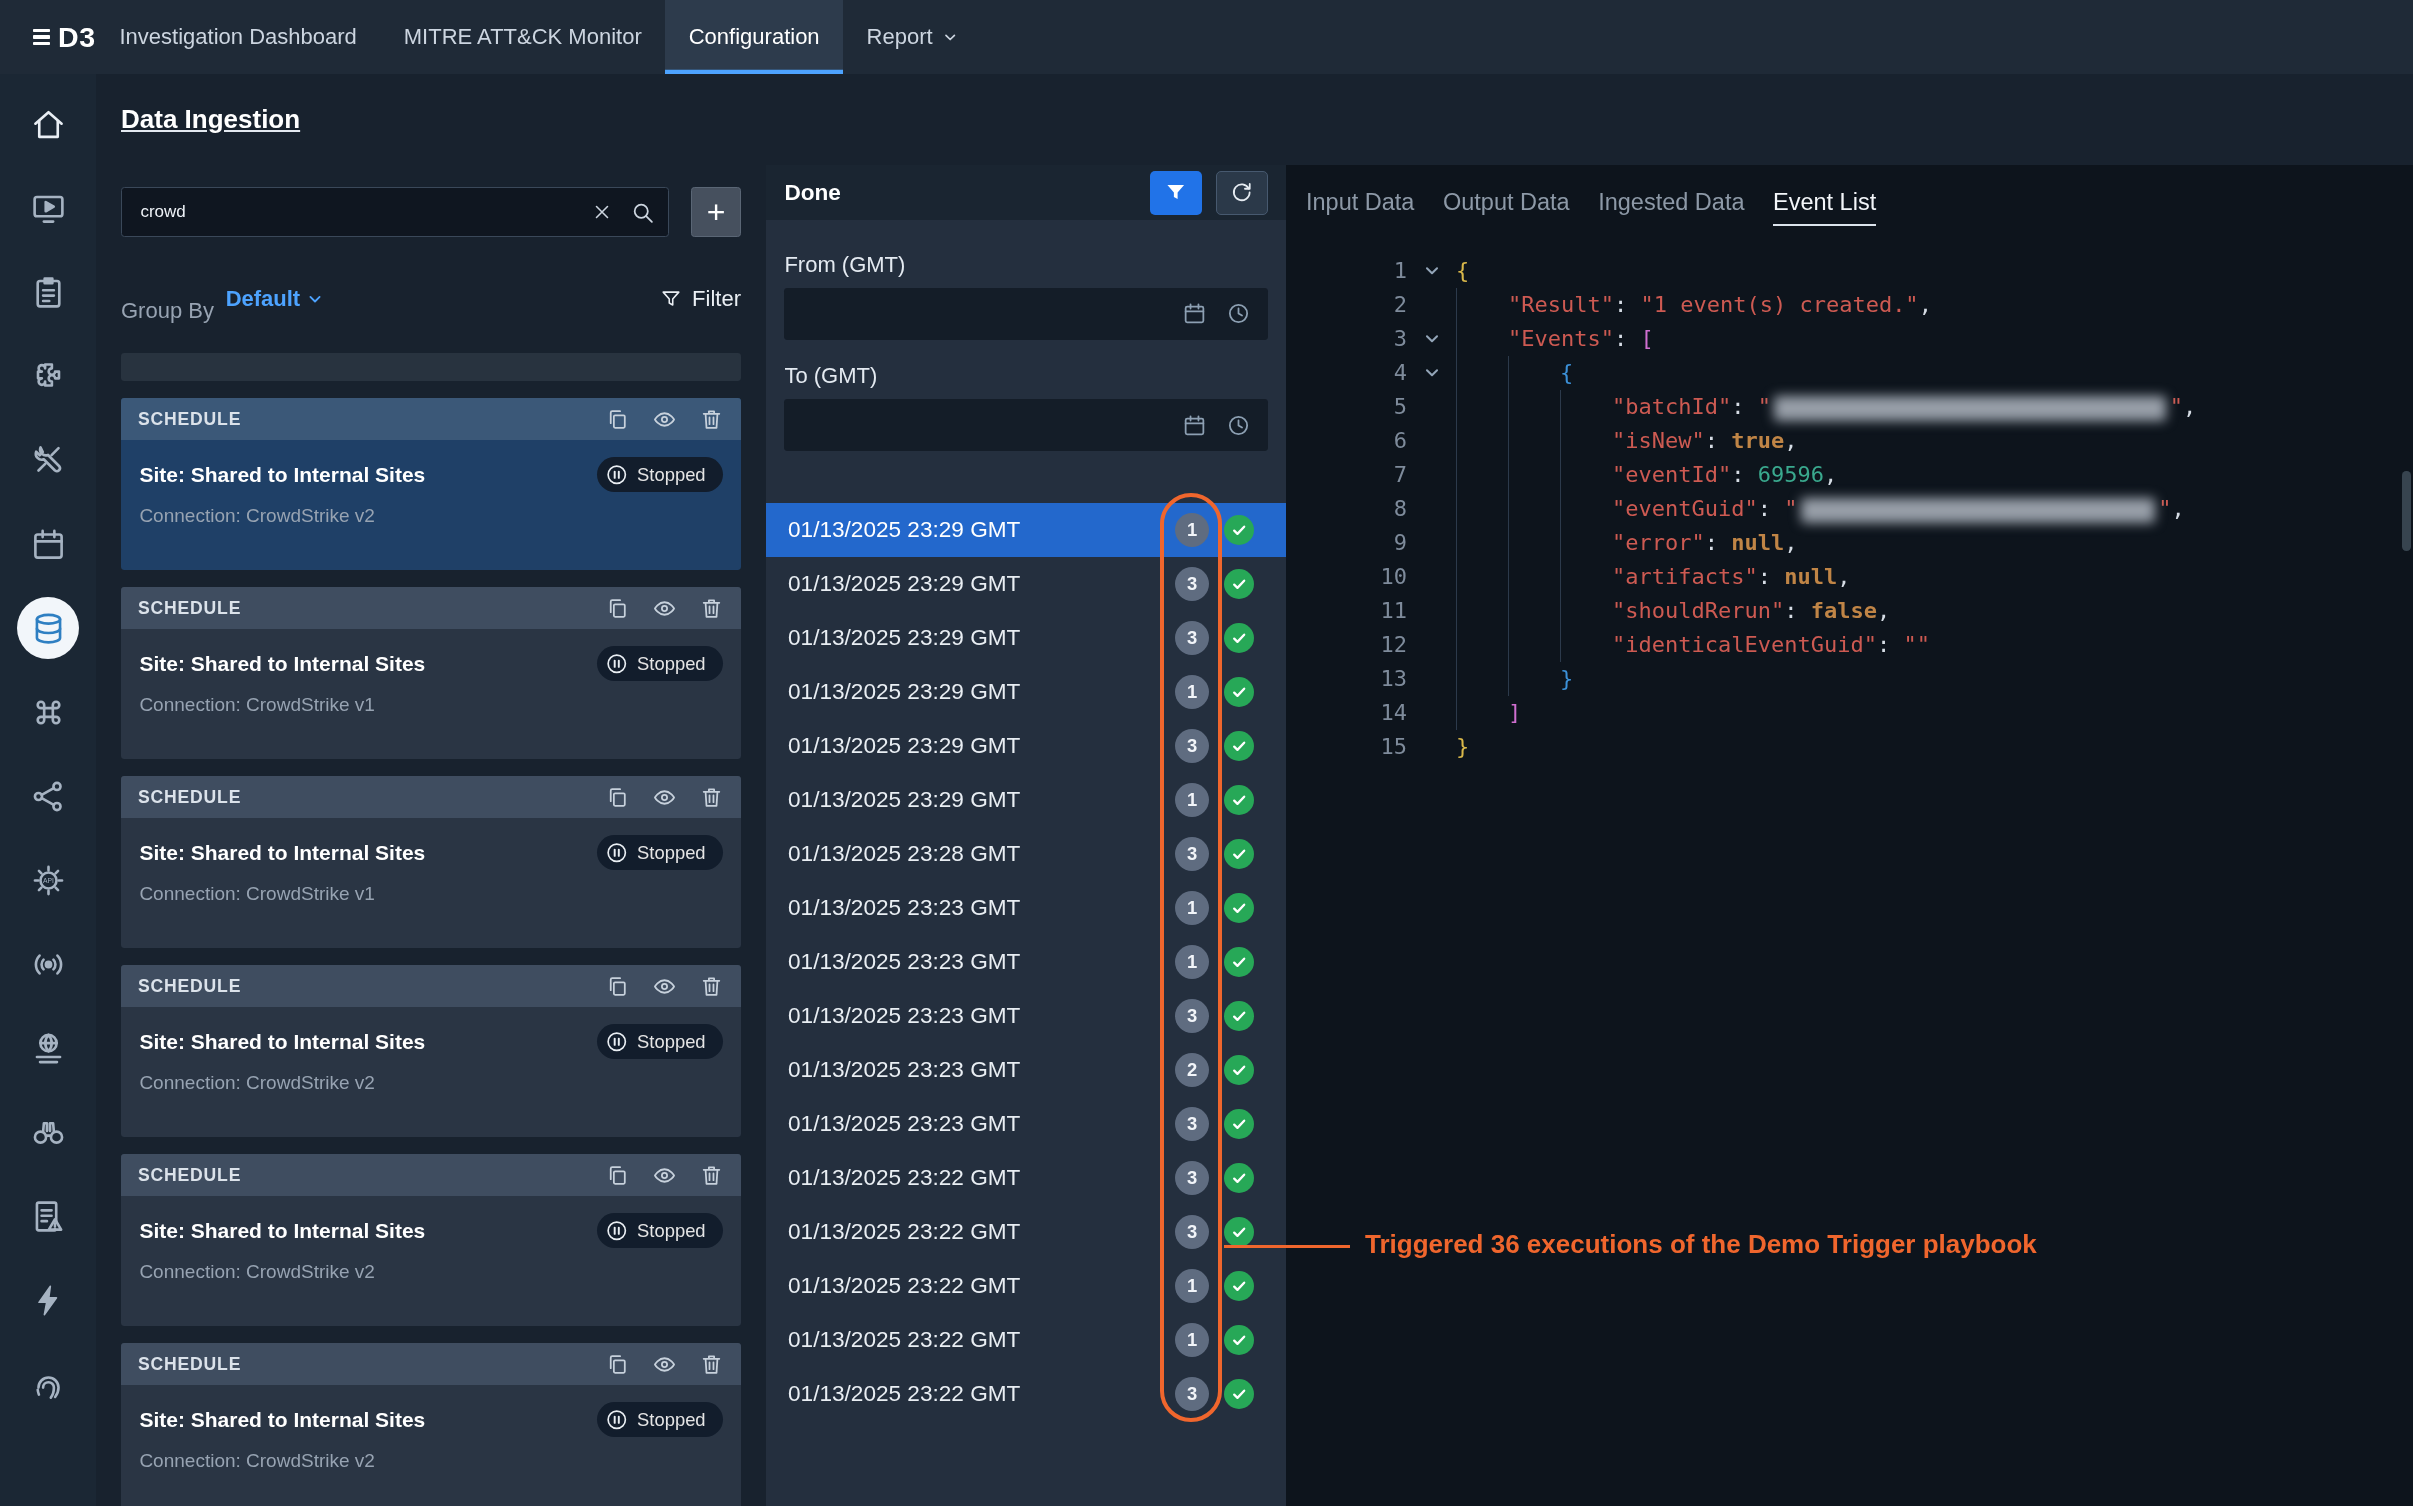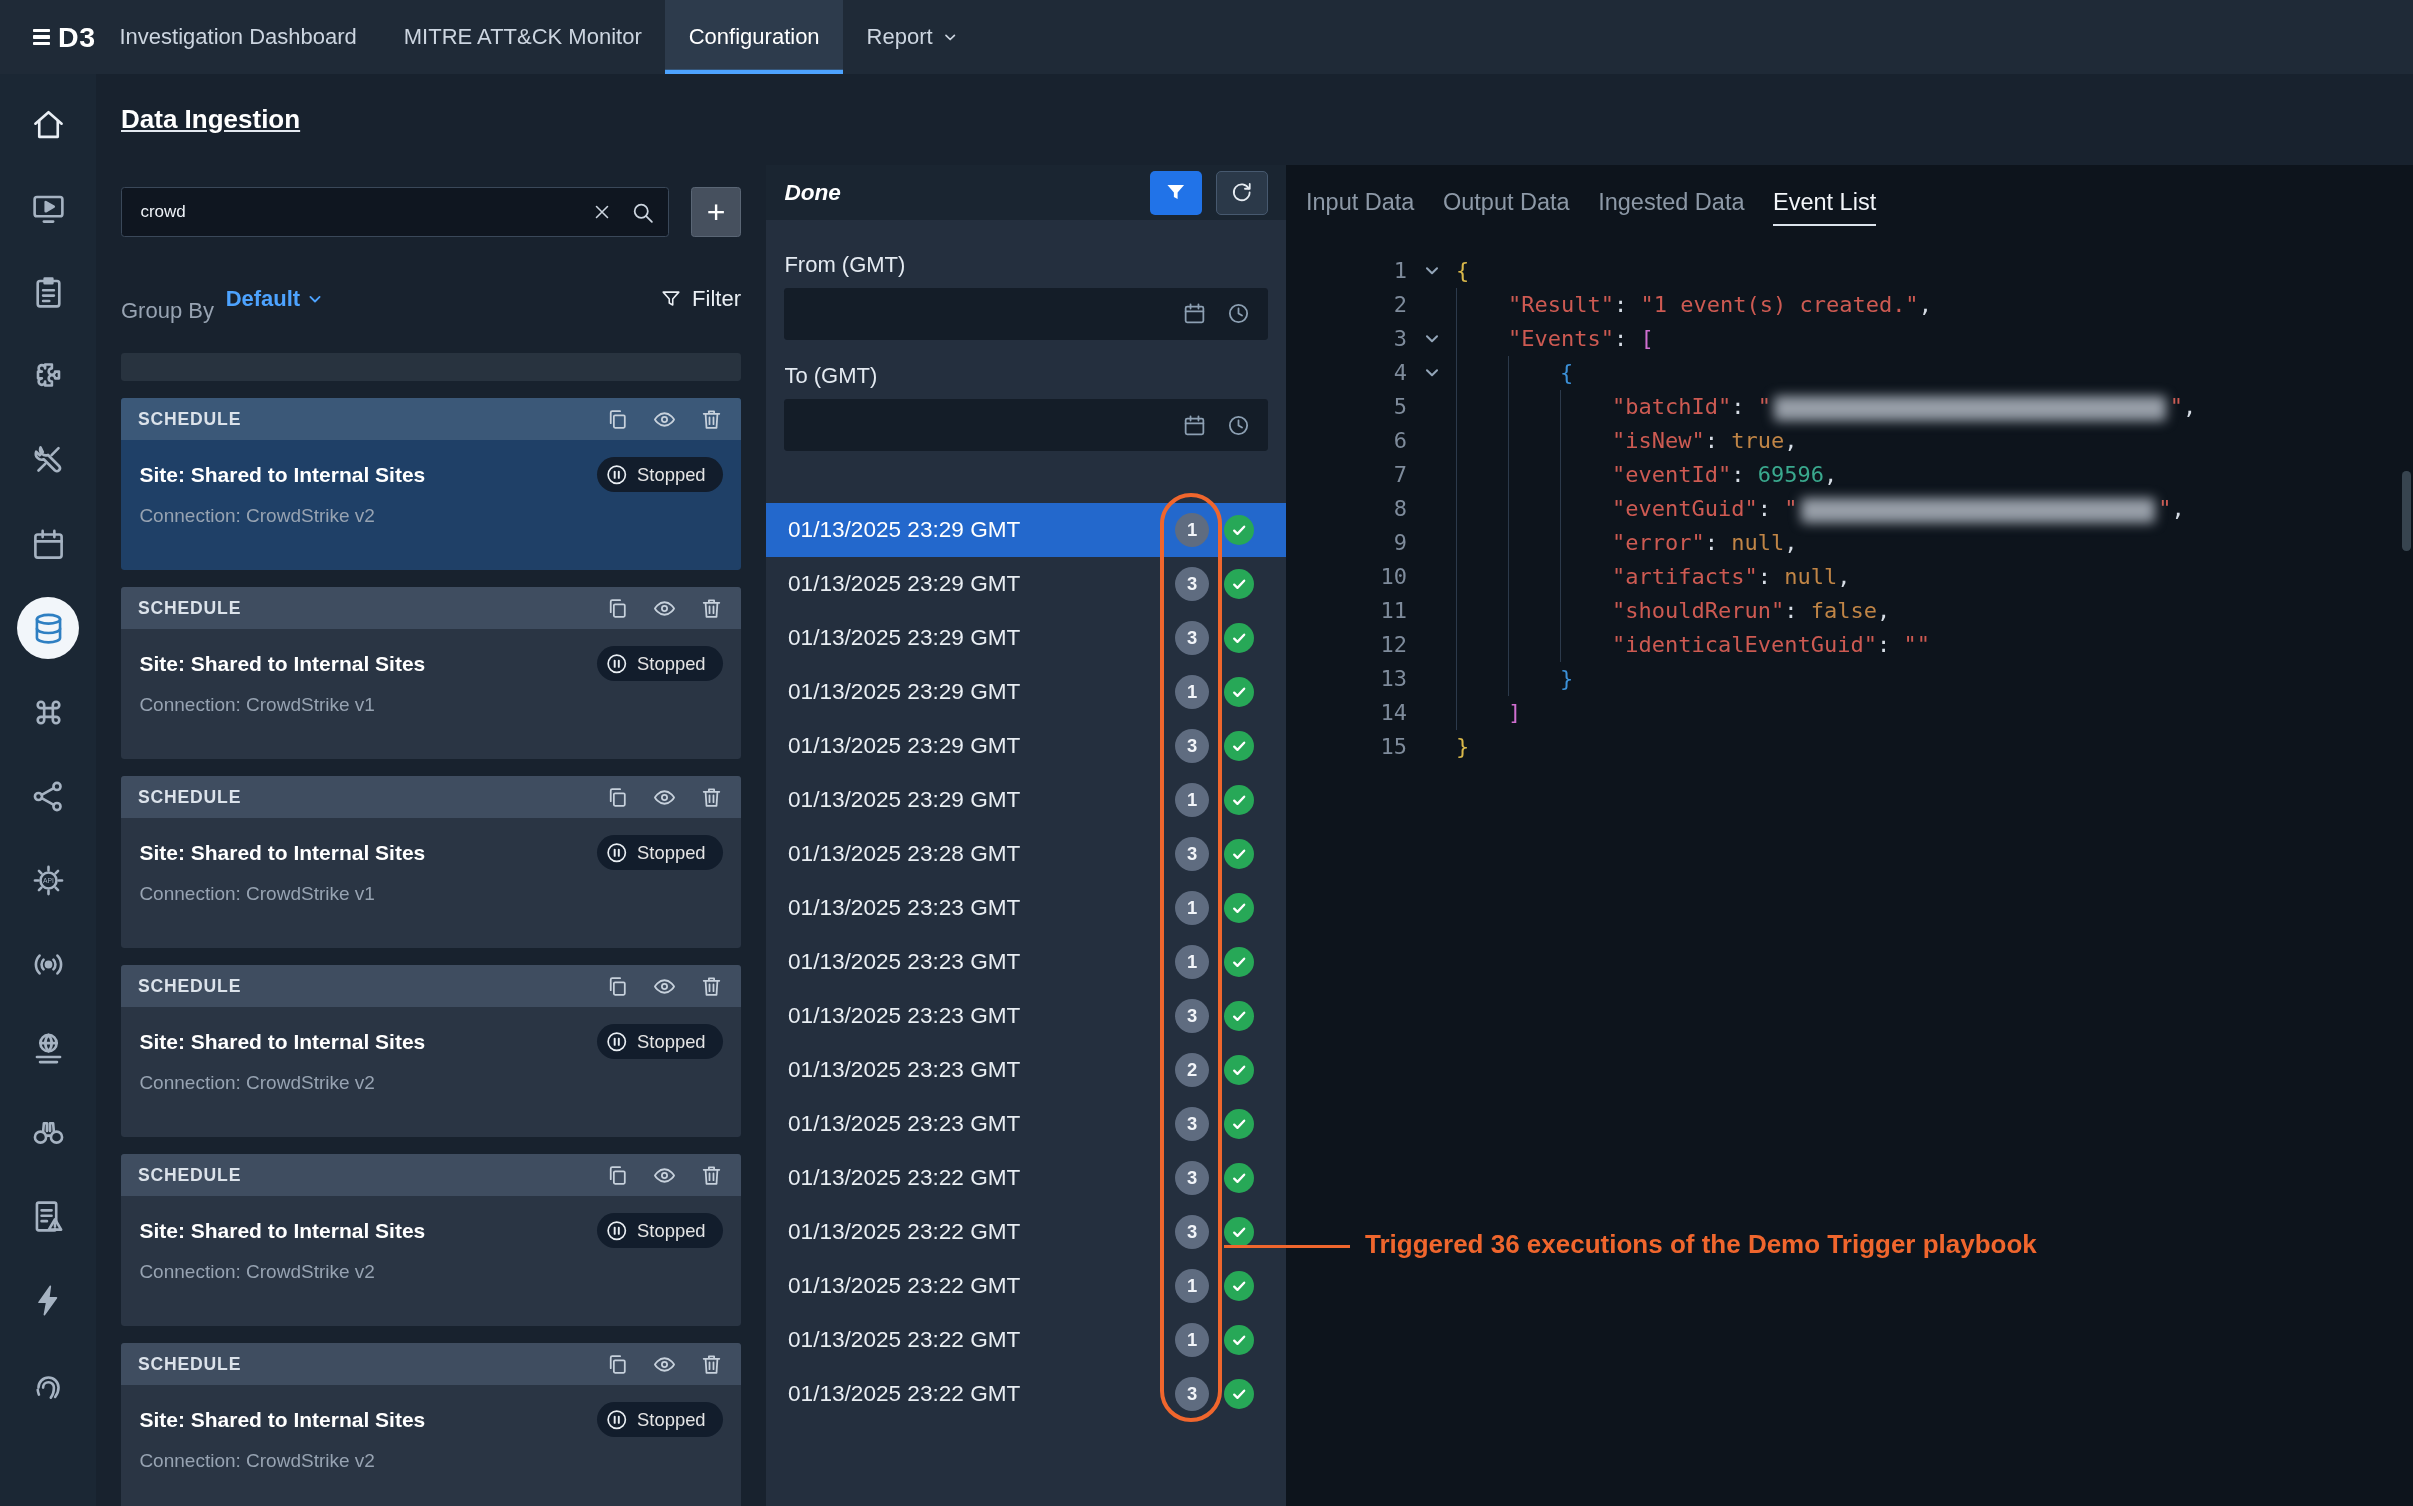--- a/index.html
+++ b/index.html
@@ -62,21 +62,21 @@
   .ct-row { display:flex; align-items:center; }
   .card-title { font-size:21px; font-weight:bold; color:#fff; }
   .status-pill { margin-left:auto; height:35px; background:#121d2c; border-radius:17.6px;
     display:flex; align-items:center; gap:8.4px; padding:0 17px 0 8.4px; font-size:18.4px; color:#e5e5e5; }
   .status-pill .icn { width:23.5px; height:23.5px; color:#e9eef3; }
   .card-conn { margin-top:13.4px; font-size:19px; color:#97a3b2; }
 
   
   .status-panel { width:520px; background:#242f3e; display:flex; flex-direction:column; }
   .done-bar { height:55px; background:#1a2531; display:flex; align-items:center; padding:0 18.4px; }
-  .done-title { font-size:22.6px; font-weight:bold; color:#fff;font-style:italic; }
+  .done-title { font-size:22.6px; font-weight:bold; color:#fff; }
   .filter-btn { width:52px; height:44px; border-radius:5px; background:#2173e8; border:none; color:#fff;
     display:flex; align-items:center; justify-content:center; margin-right:13.4px; }
   .filter-btn .icn { width:23.5px; height:23.5px; }
   .refresh-btn { width:52px; height:44px; border-radius:5px; background:#2b3949; border:0.8px solid #47596f;
     color:#e6ecf2; display:flex; align-items:center; justify-content:center; }
   .refresh-btn .icn { width:25px; height:25px; }
   .range-area { padding:8.4px 18.4px 0; }
   .dt-label { margin:23.5px 0 10px; font-size:22px; color:#e4eaf1; }
   .dt-input { height:52px; background:#141d28; border-radius:3.4px; display:flex; align-items:center;
     justify-content:flex-end; gap:18.4px; padding-right:17px; color:#8da0b3; }
@@ -100,21 +100,21 @@
   .ln-num { width:101px; text-align:right; color:#7e8b9b; flex:none; }
   .ln-caret { width:49px; flex:none; display:flex; align-items:center; justify-content:center; color:#93a5b8; }
   .ln-caret .icn { width:22px; height:22px; }
   .ln-code { white-space:pre; }
   .guide { display:inline-block; width:52px; height:34px; border-left:0.8px solid #2c3a4b; vertical-align:top; }
   .blur-box { display:inline-block; height:25px; background:#989fa9; border-radius:3.4px;
     filter:blur(5.9px); vertical-align:middle; margin:0 3.4px; }
   .tk-key,.tk-str { color:#cd5a52; }
   .tk-pln { color:#d6dde5; }
   .tk-num { color:#3aa98e; }
-  .tk-lit { color:#c08546; }
+  .tk-lit { color:#c08546;font-weight:bold; }
   .tk-b0 { color:#d9b84a; }
   .tk-b1 { color:#cf6fd0; }
   .tk-b2 { color:#3c91d8; }
   .v-scroll-thumb { position:absolute; right:2.5px; top:306px; width:8.4px; height:80px;
     background:#37444f; border-radius:4.2px; z-index:10; }
 
   
   .anno-rect { position:absolute; left:1160px; top:493px; width:62px; height:929px;
     border:4.2px solid #f0662d; border-radius:31px; pointer-events:none; z-index:50; }
   .anno-line { position:absolute; left:1224px; top:1245px; width:126px; height:3.4px;

